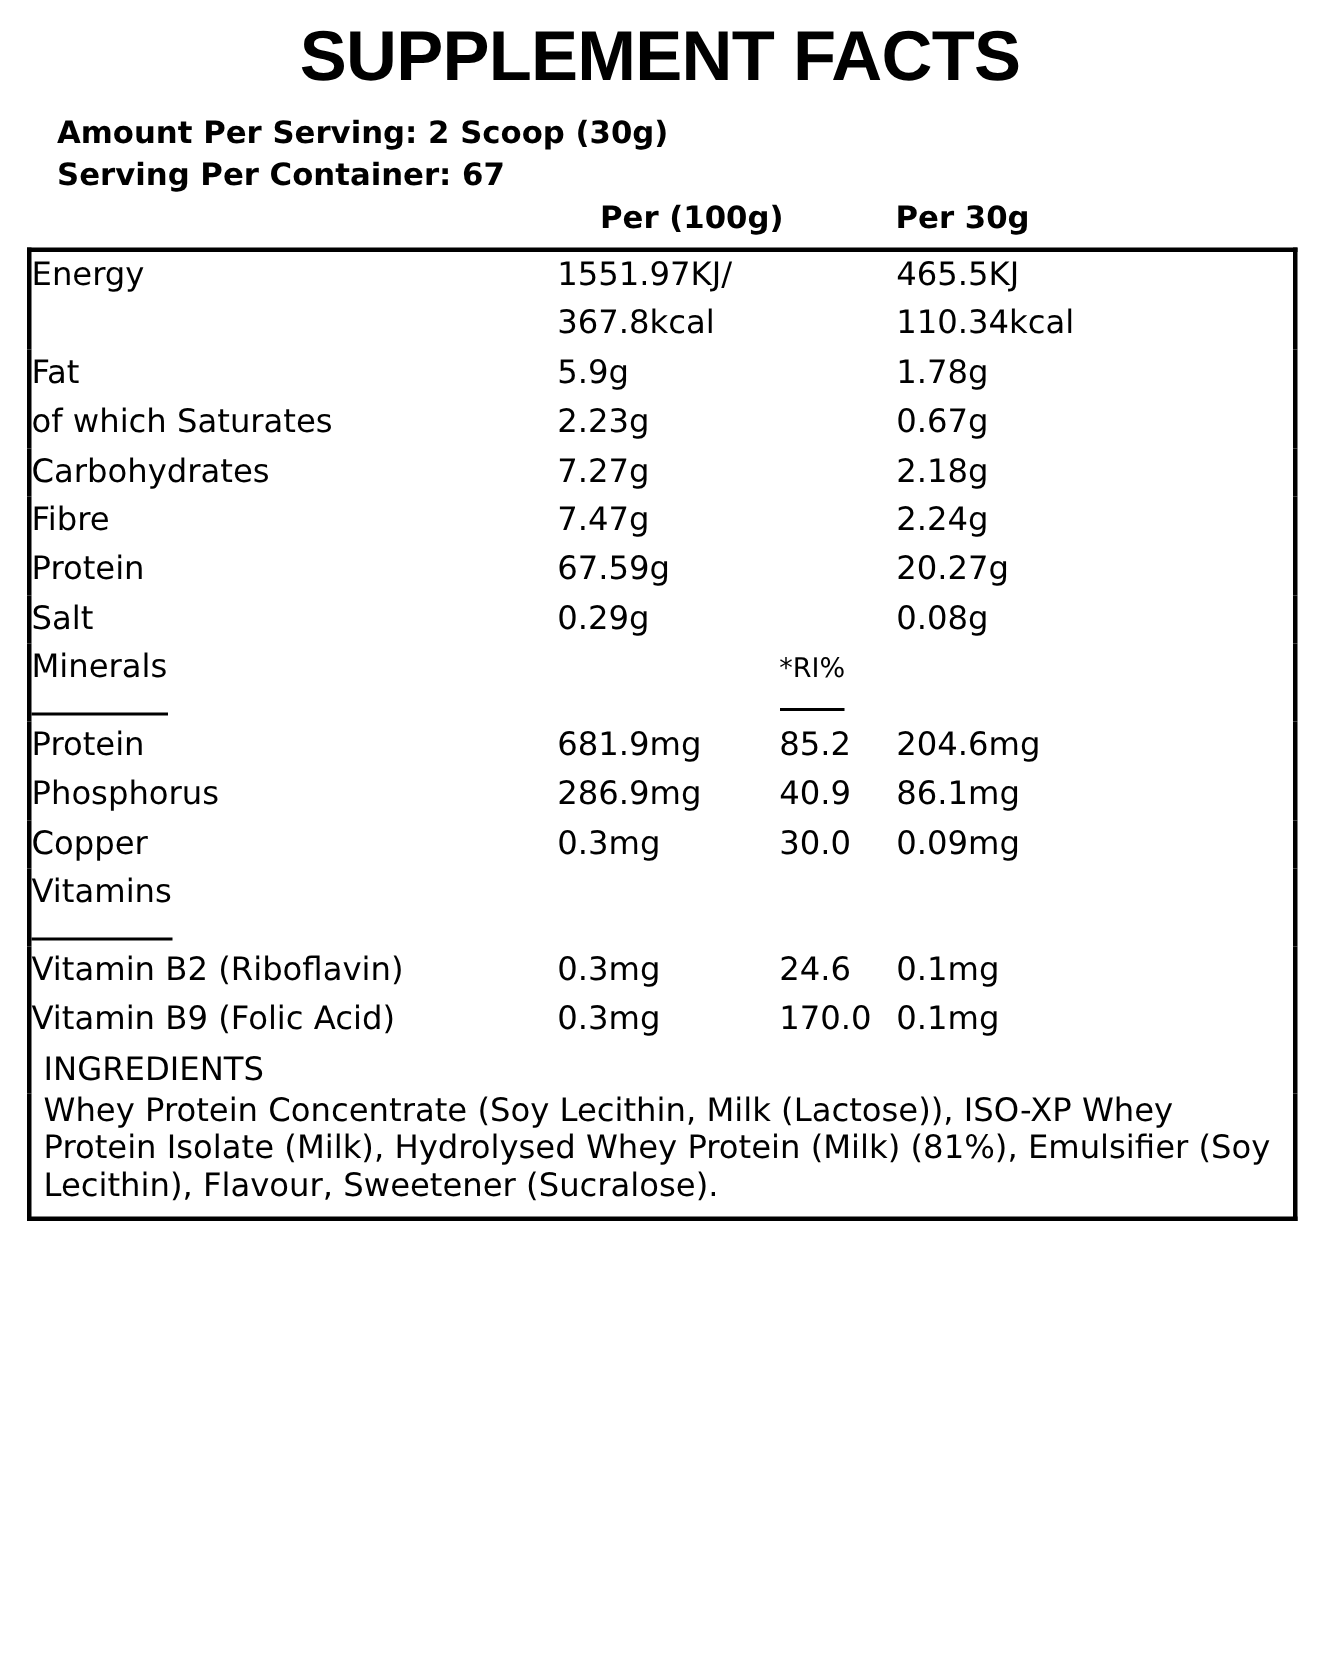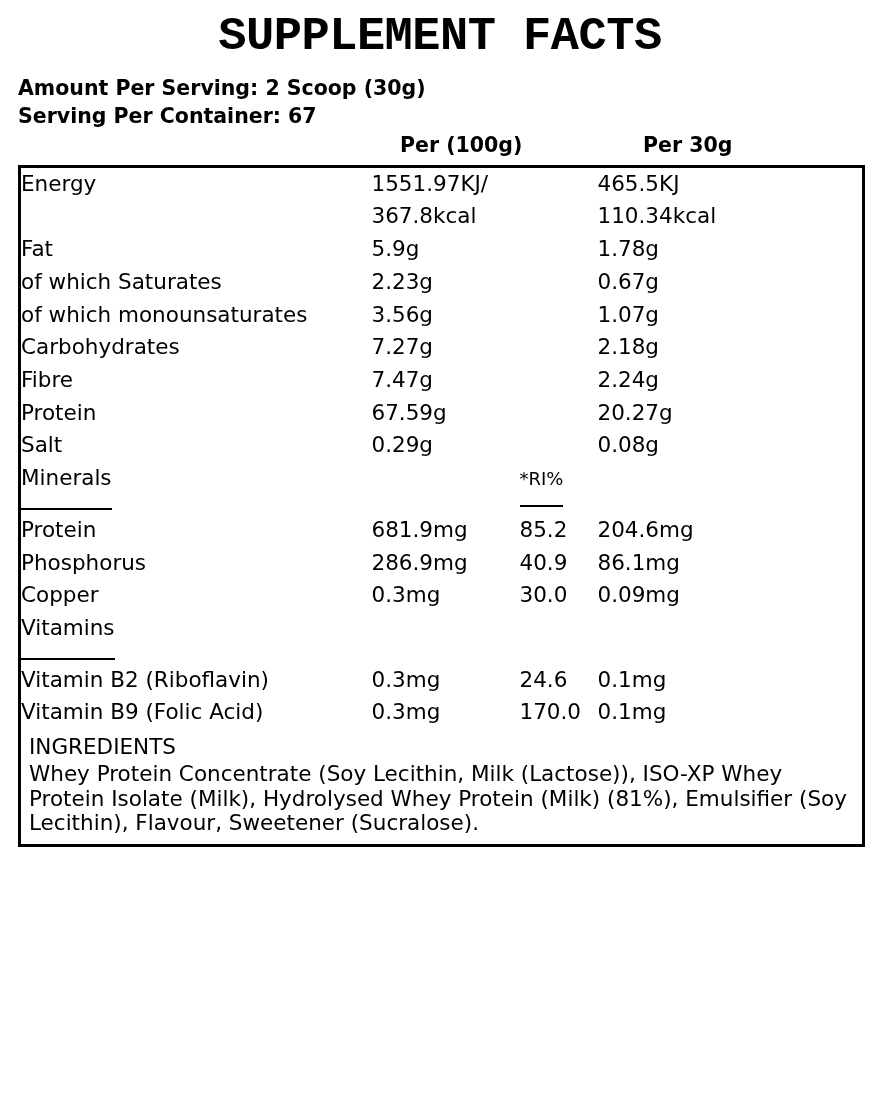--- a/index.html
+++ b/index.html
@@ -22,42 +22,42 @@
     box-sizing: border-box;
     padding: 0 18px;
   }
   .title {
     text-align: center;
     font-size: 47px;
     font-weight: bold;
     letter-spacing: -0.5px;
     margin: 12px 0 14px 0;
     line-height: 1.05;
-    font-family: Liberation Mono, monospace;
+    font-family: Liberation Sans, sans-serif;
   }
   .meta {
     font-size: 20.5px;
     font-weight: bold;
     line-height: 1.35;
-    margin-left: 0;
+    margin-left: 20px;
   }
   .colheads {
     position: relative;
     height: 30px;
     margin-top: 2px;
     text-align: right;
   }
   .colheads .ch {
     position: absolute;
     font-size: 20.5px;
     font-weight: bold;
     top: 0;
   }
   .ch-100 { left: 382px; }
-  .ch-30 { left: 625px; }
+  .ch-30 { left: 579px; }
 
   table.facts {
     width: 100%;
     border-collapse: collapse;
     table-layout: fixed;
     border: 3px solid #000;
     margin-top: 2px;
   }
   table.facts td {
     font-size: 21.5px;
@@ -143,26 +143,20 @@
         <td class="riCell"></td>
         <td class="v30Cell">1.78g</td>
       </tr>
       <tr class="rowline">
         <td class="nameCell">of which Saturates</td>
         <td class="valCell">2.23g</td>
         <td class="riCell"></td>
         <td class="v30Cell">0.67g</td>
       </tr>
       <tr class="rowline">
-        <td class="nameCell">of which monounsaturates</td>
-        <td class="valCell">3.56g</td>
-        <td class="riCell"></td>
-        <td class="v30Cell">1.07g</td>
-      </tr>
-      <tr class="rowline">
         <td class="nameCell">Carbohydrates</td>
         <td class="valCell">7.27g</td>
         <td class="riCell"></td>
         <td class="v30Cell">2.18g</td>
       </tr>
       <tr class="rowline">
         <td class="nameCell">Fibre</td>
         <td class="valCell">7.47g</td>
         <td class="riCell"></td>
         <td class="v30Cell">2.24g</td>

